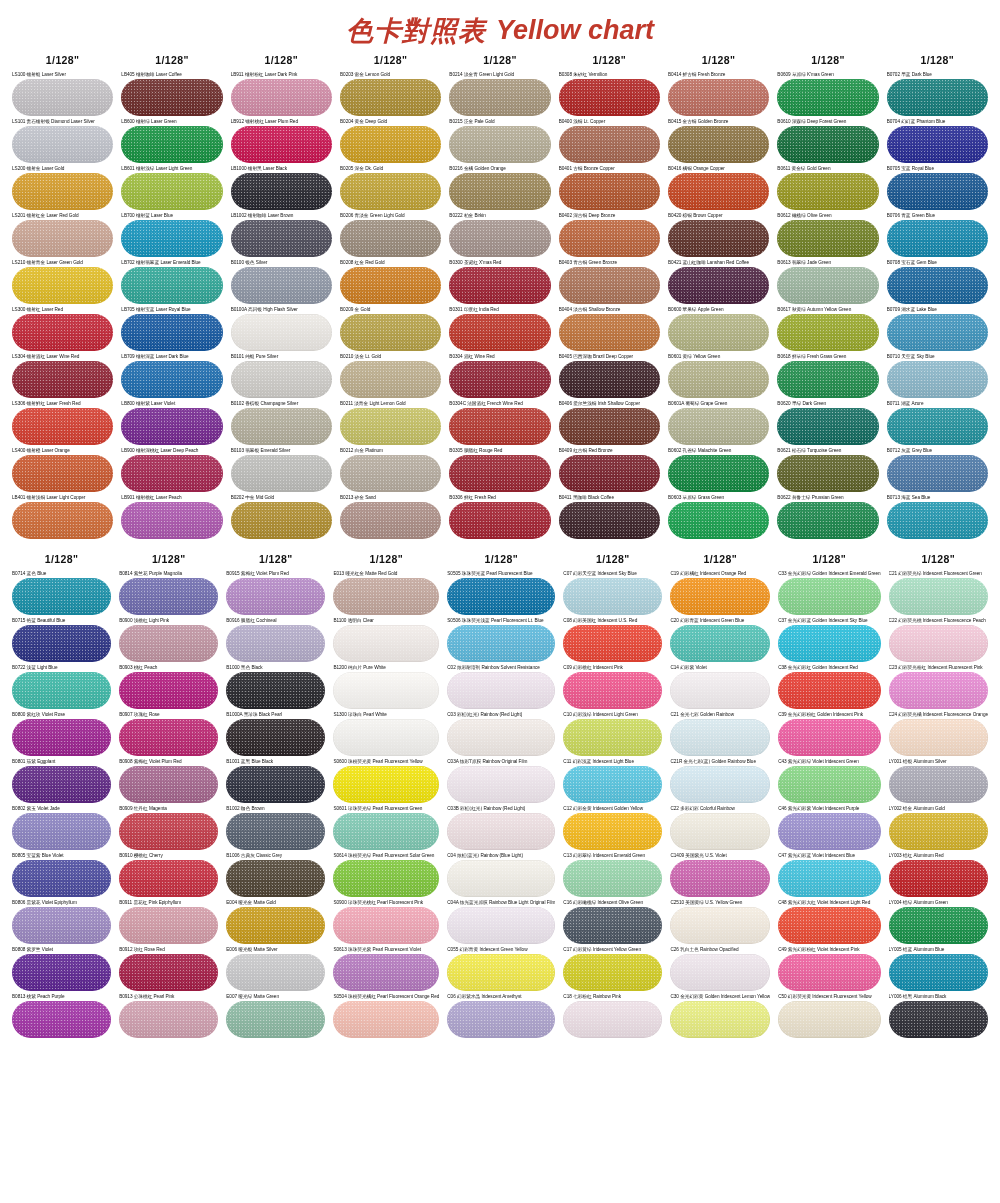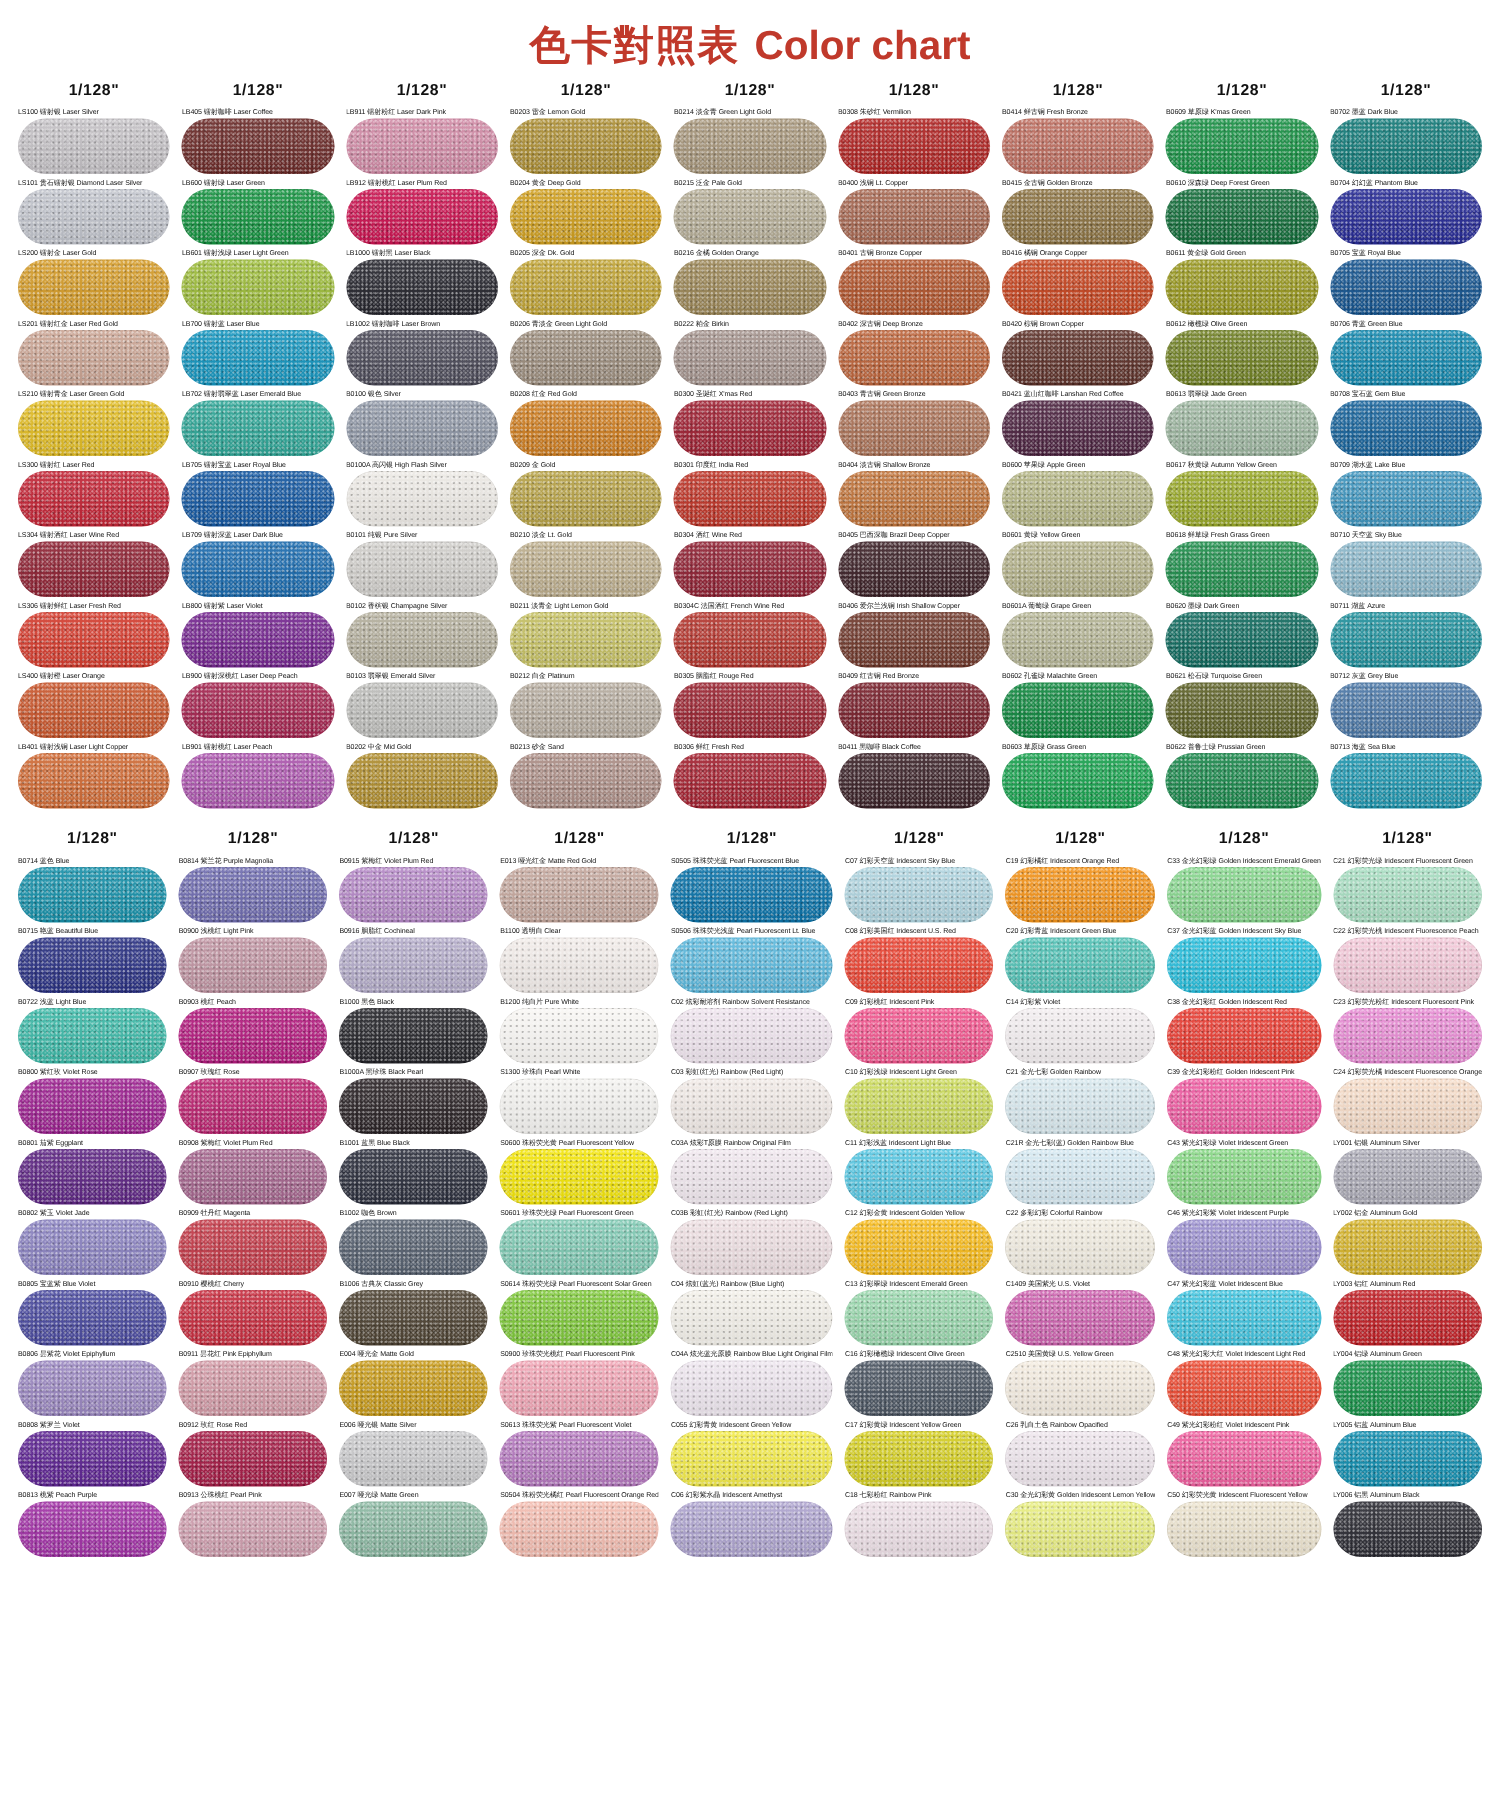--- a/index.html
+++ b/index.html
@@ -21,20 +21,21 @@
     position: relative;
   }
   
   .title-bar {
     height: 52px;
     display: flex;
     align-items: center;
     justify-content: center;
     gap: 10px;
     padding-top: 8px;
+    font-style: italic;
   }
   .title-cn {
     font-family: "DejaVu Sans", "Liberation Sans", sans-serif;
     font-size: 27px;
     font-weight: bold;
     color: #c0392b;
     letter-spacing: 1px;
     line-height: 1;
   }
   .title-en {
@@ -116,21 +117,21 @@
   }
   .swatch.light { box-shadow: inset 0 0 0 0.5px rgba(0,0,0,0.08); }
 </style>
 </head>
 <body>
 
 <div id="page">
 
   <div class="title-bar">
     <span class="title-cn" style="color: rgb(192, 57, 43);">色卡對照表</span>
-    <span class="title-en" style="color: rgb(192, 57, 43);">Color chart</span>
+    <span class="title-en" style="color: rgb(192, 57, 43);">Yellow chart</span>
   </div>
 
   <div id="sections-root">
       <div class="section s1">
         <div class="col">
           <div class="col-header">1/128"</div>
           <div class="swatch-cell">
             <div class="swatch-label"><span class="code">LS100</span> <span class="cn">镭射银</span> <span class="en">Laser Silver</span></div>
             <div class="swatch" style="background-color: rgb(195, 192, 196);"></div>
           </div>

